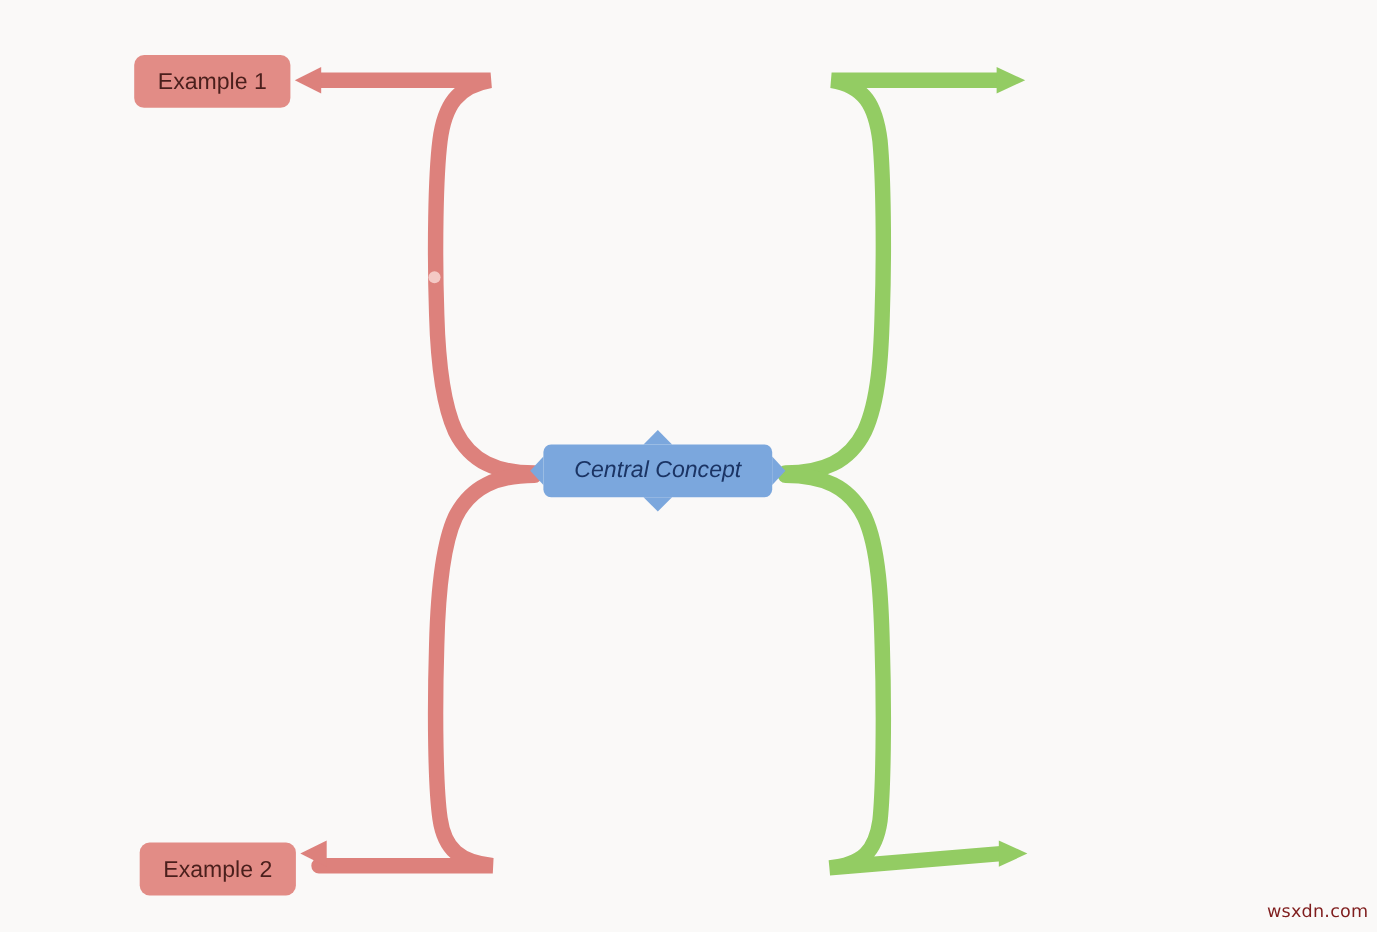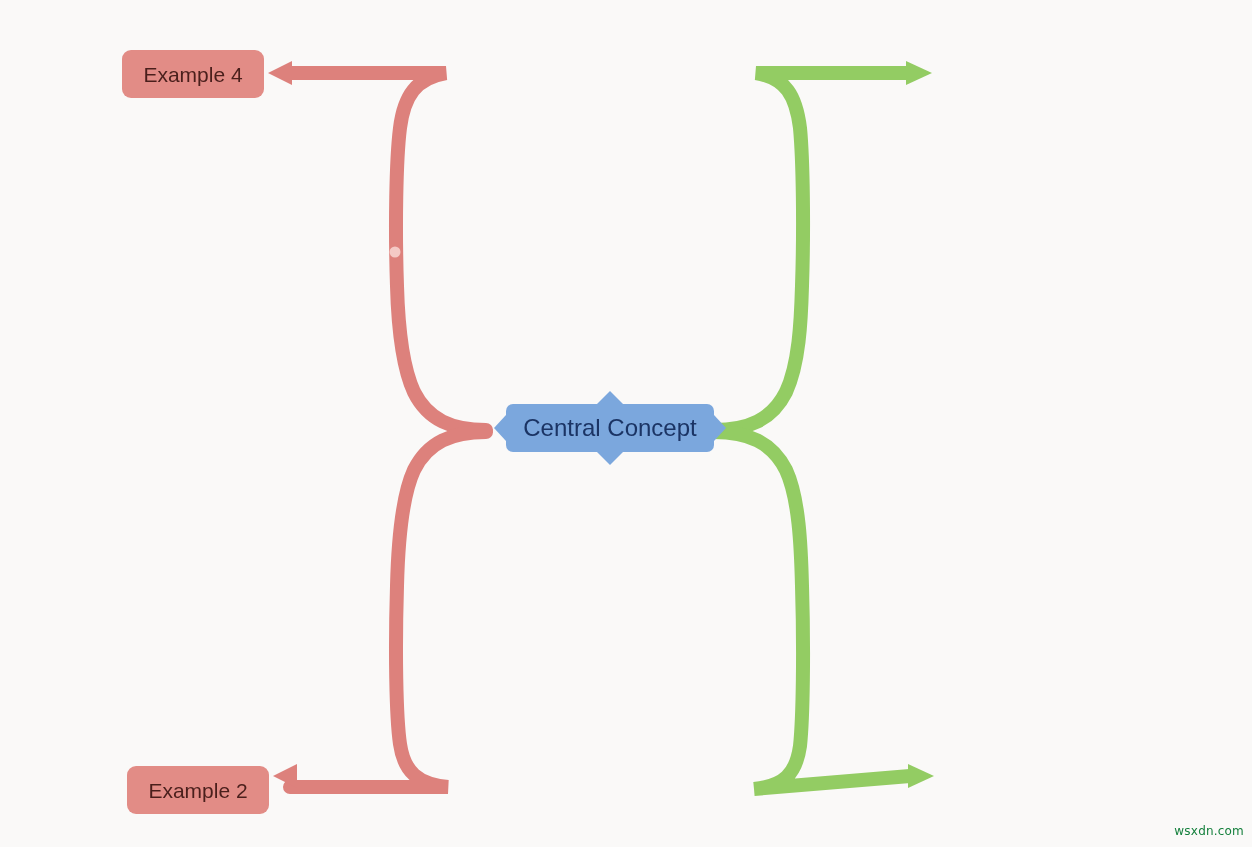--- a/index.html
+++ b/index.html
@@ -41,28 +41,29 @@
     user-select: none;
   }
 
   .node-label {
     display: block;
     line-height: 1;
   }
 
   
   .node-central {
-    left: 506px;
+    left: 494px;
     top: 404px;
     width: 208px;
     height: 48px;
     background: #7ba7dd;
     border-radius: 7px;
     color: #1b3464;
-    font-size: 24px;
+    font-size: 21px;
+    font-style: italic;
   }
   .node-central .node-label {
     padding-bottom: 1px;
   }
 
   
   .nub {
     position: absolute;
     width: 0;
     height: 0;
@@ -142,22 +143,22 @@
     top: 753px;
     width: 230px;
     height: 48px;
   }
 
   
   .watermark {
     position: absolute;
     right: 8px;
     bottom: 9px;
-    font-size: 12px;
-    color: #15803d;
+    font-size: 16px;
+    color: #7f1d1d;
     font-family: "DejaVu Sans", sans-serif;
     letter-spacing: 0.2px;
   }
 </style>
 </head>
 <body>
 
 <div id="canvas">
 
   <svg class="edge-layer" viewBox="0 0 1252 847" width="1252" height="847" xmlns="http://www.w3.org/2000/svg">
@@ -205,21 +206,21 @@
              C 748,432 772,442 786,470
              C 799,498 801,546 802,586
              C 804,650 803,718 800,746
              C 796,774 784,786 754,789
              L 910,776" fill="none" stroke="#93cc63" stroke-width="14" stroke-linecap="round"></path>
 
     <path d="M 934,776 L 908,764 L 908,788 Z" fill="#93cc63"></path>
   </svg>
 
   <div class="node node-red node-example-1">
-    <span class="node-label">Example 4</span>
+    <span class="node-label">Example 1</span>
   </div>
 
   <div class="node node-red node-example-2">
     <span class="node-label">Example 2</span>
   </div>
 
 
 
   <div class="node node-central">
     <span class="nub nub-top"></span>

